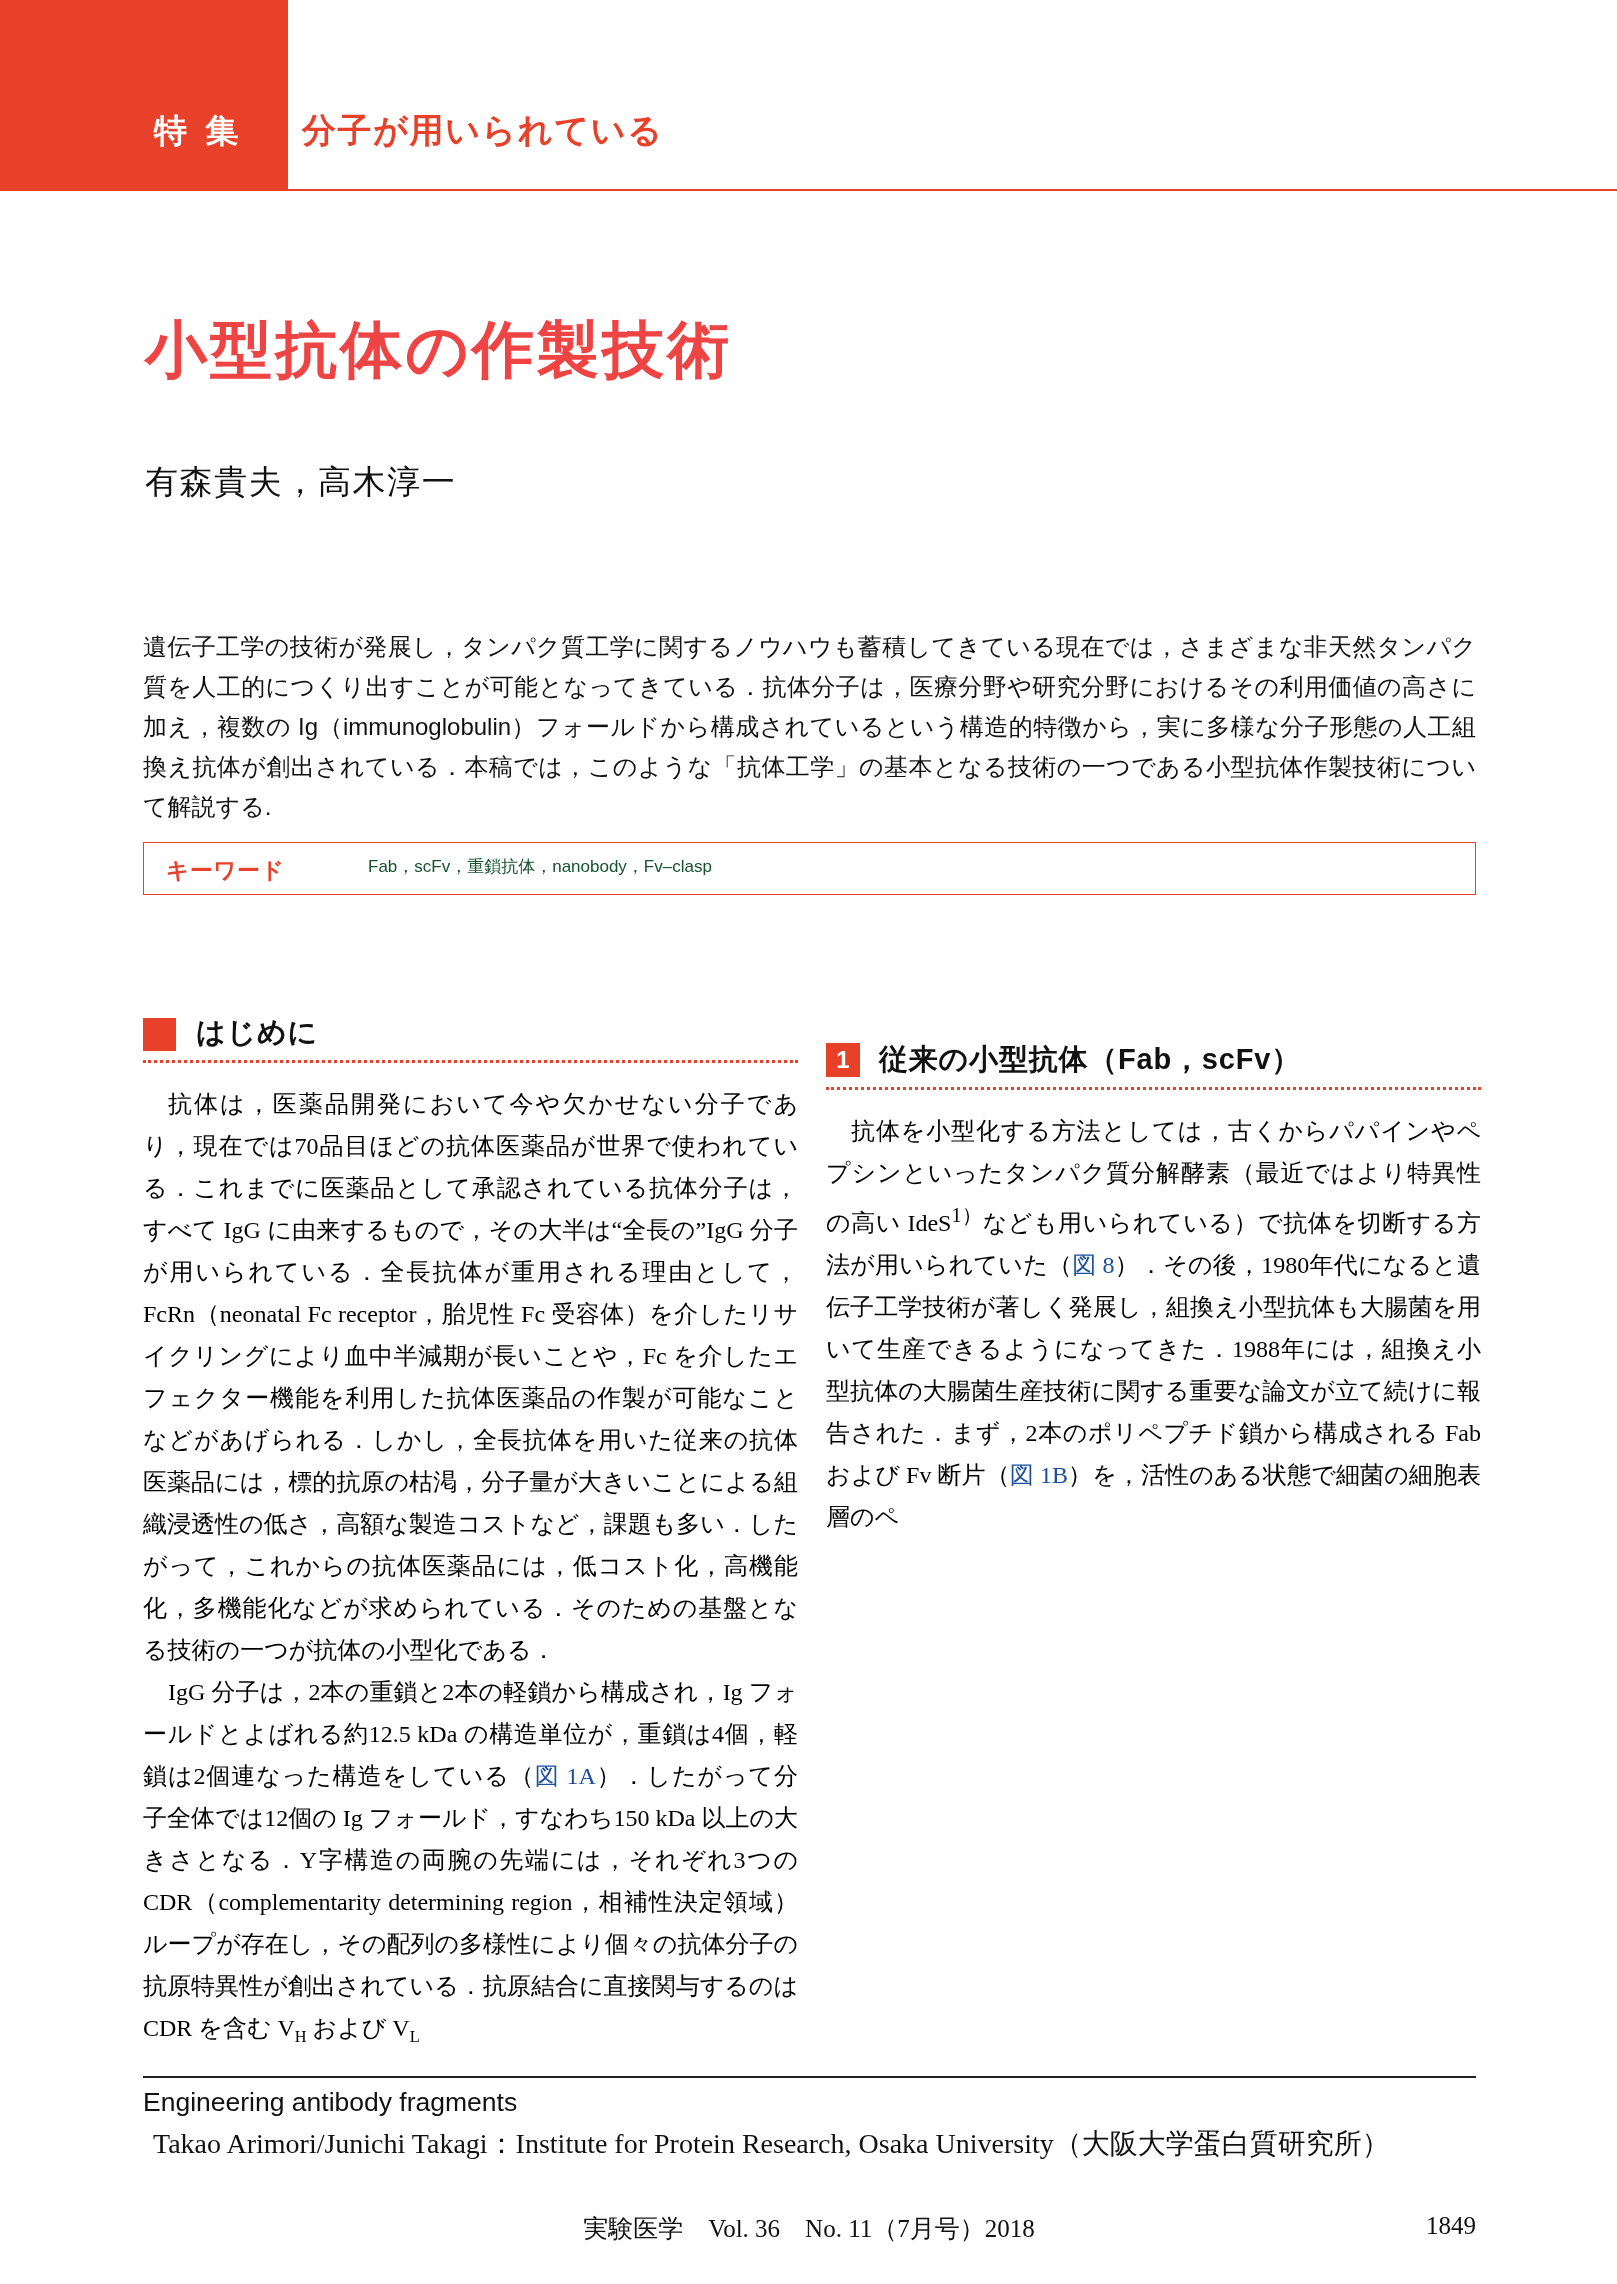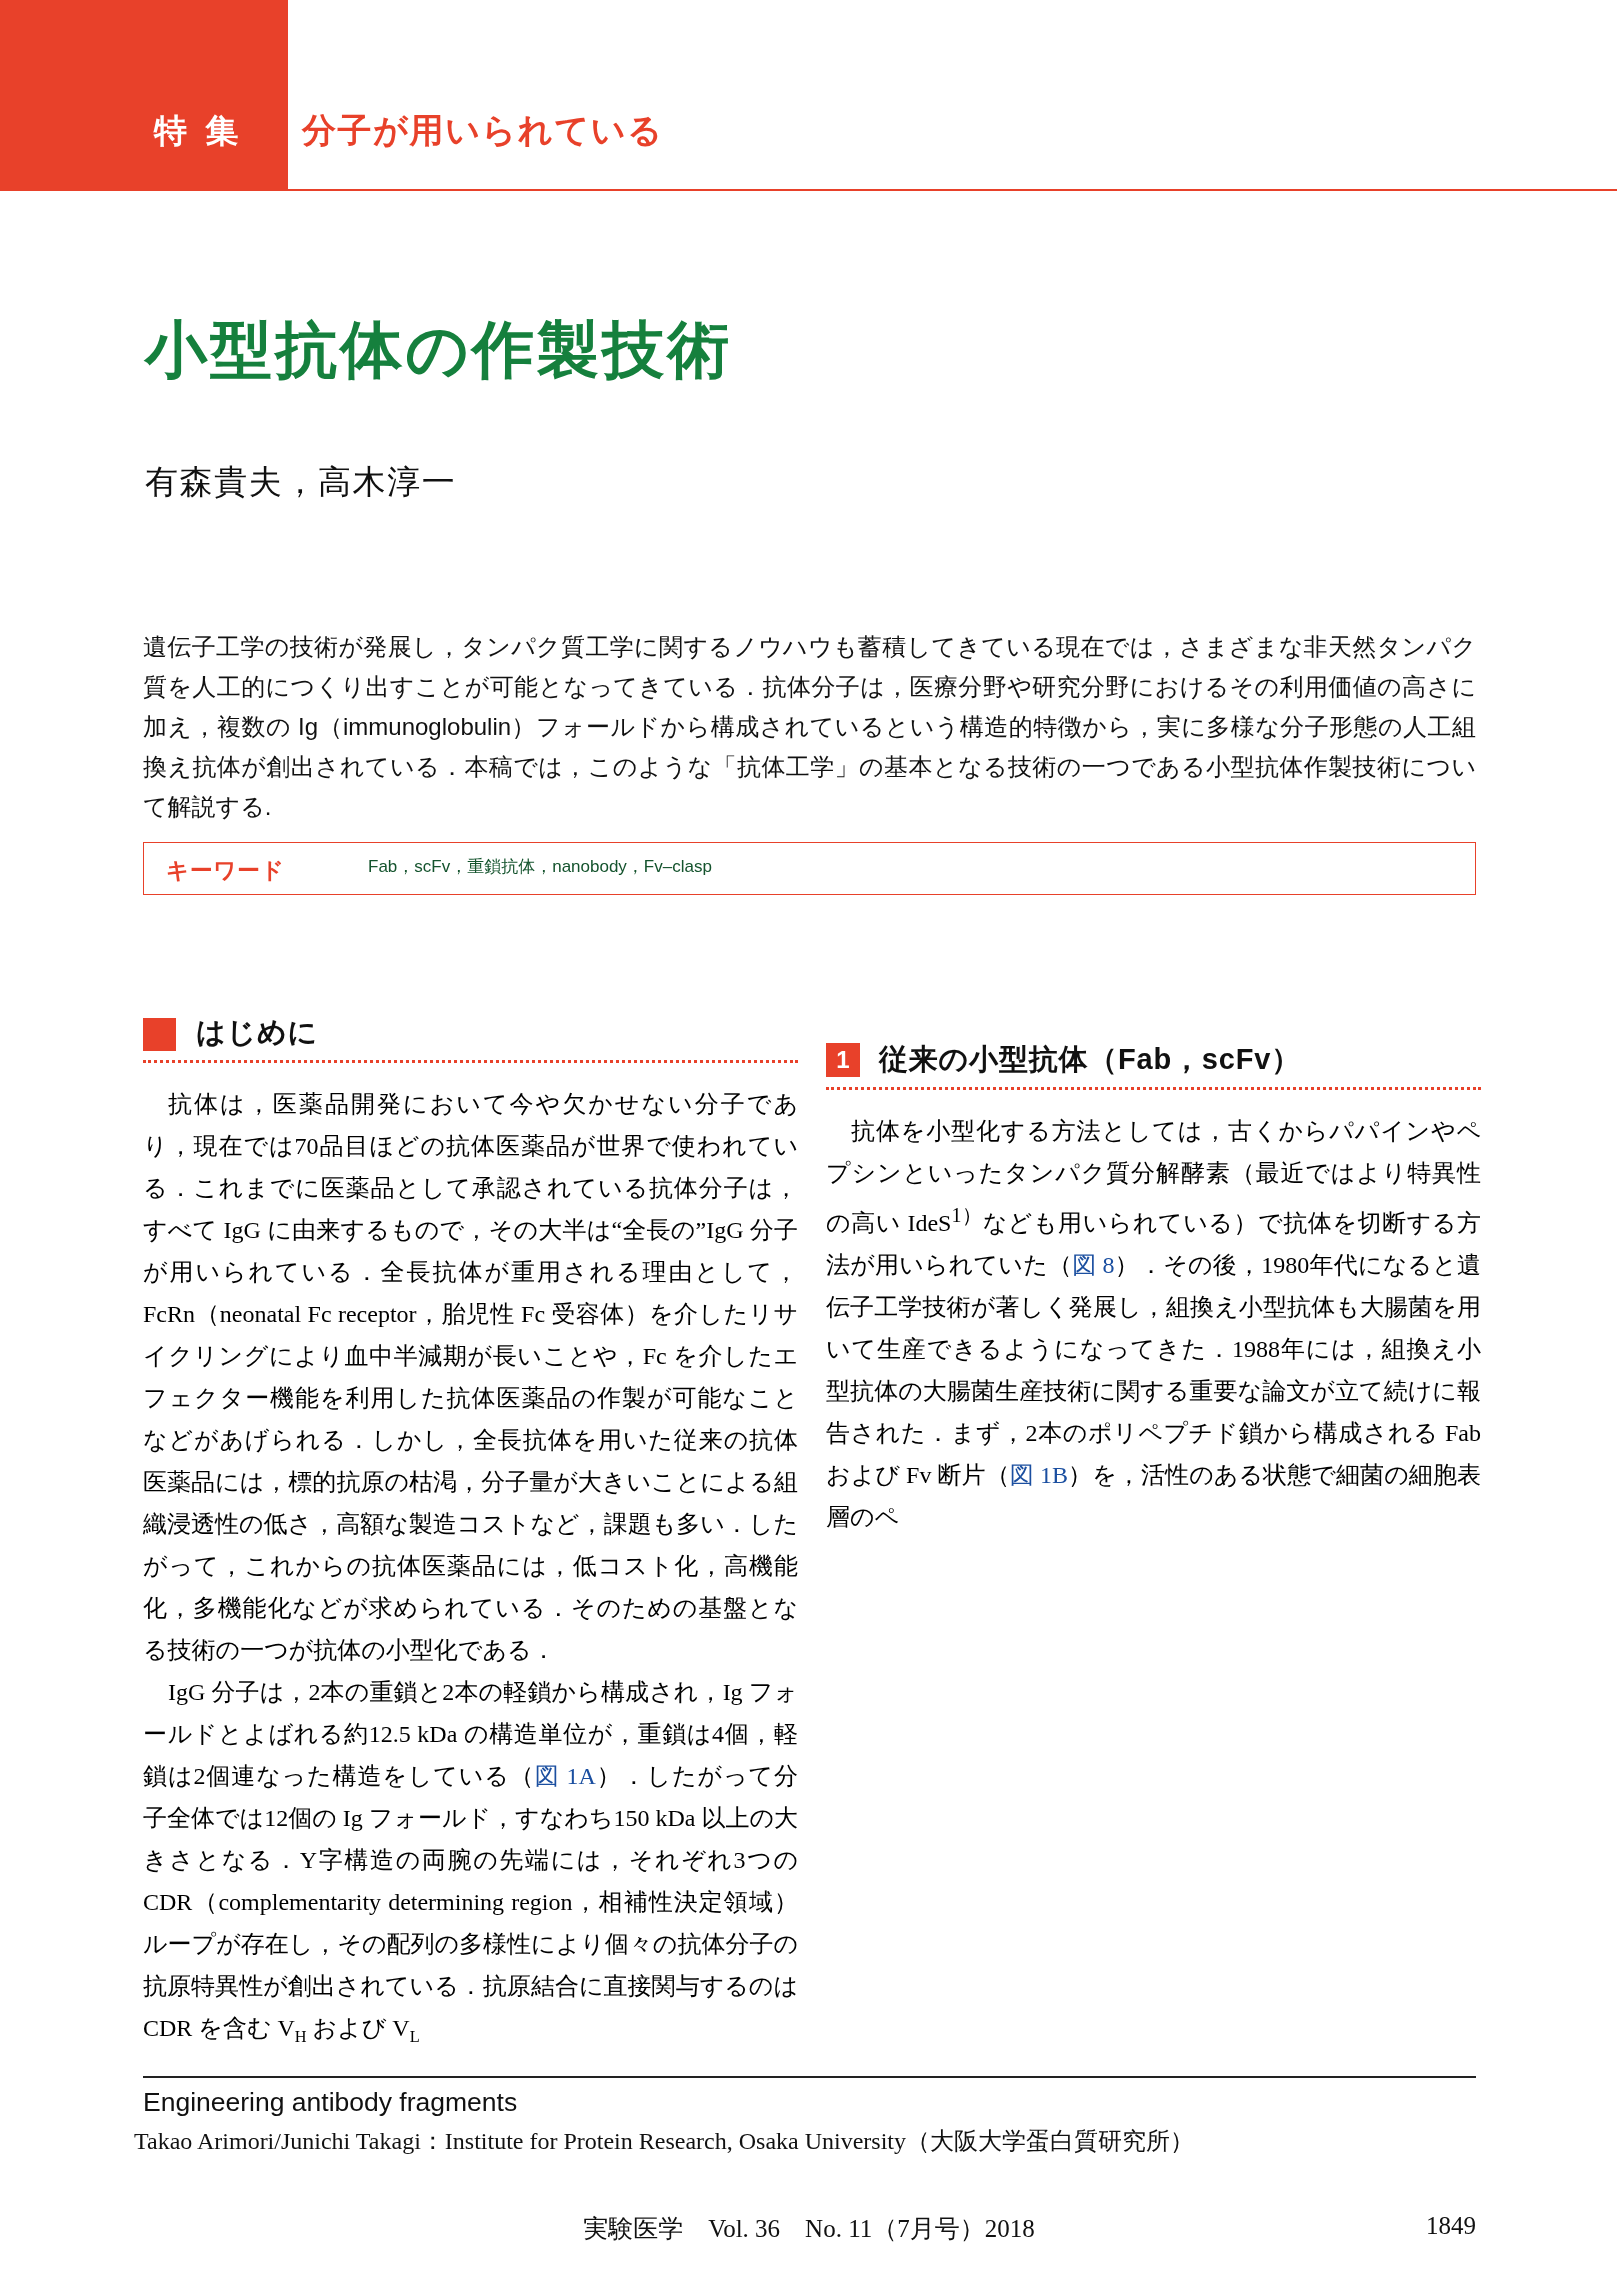--- a/index.html
+++ b/index.html
@@ -63,21 +63,21 @@
 
   
   .article-title {
     position: absolute;
     left: 145px;
     top: 308px;
     font-family: "Liberation Sans", sans-serif;
     font-weight: bold;
     font-size: 62px;
     letter-spacing: 3.1px;
-    color: #15803d;
+    color: #ef4444;
   }
   .authors {
     position: absolute;
     left: 145px;
     top: 460px;
     font-family: "Liberation Sans", sans-serif;
     font-size: 33px;
     letter-spacing: 1.6px;
     color: #111111;
   }
@@ -203,23 +203,23 @@
   .footer-en-title {
     position: absolute;
     left: 143px;
     top: 2087px;
     font-family: "Liberation Sans", sans-serif;
     font-size: 26.5px;
     color: #111111;
   }
   .footer-affil {
     position: absolute;
-    left: 134px;
+    left: 153px;
     top: 2125px;
-    font-size: 24px;
+    font-size: 28px;
     color: #111111;
   }
   .footer-journal {
     position: absolute;
     left: 0;
     top: 2212px;
     width: 1618px;
     text-align: center;
     font-size: 25px;
     color: #111111;

